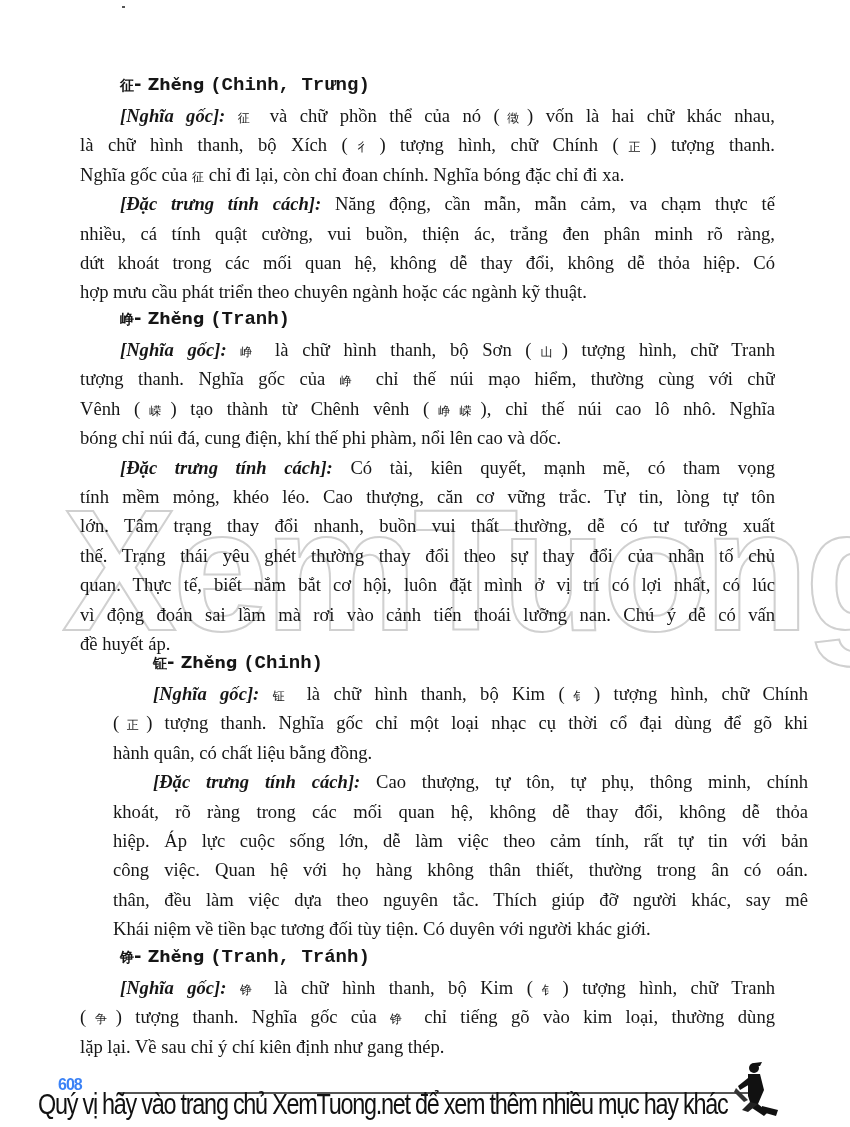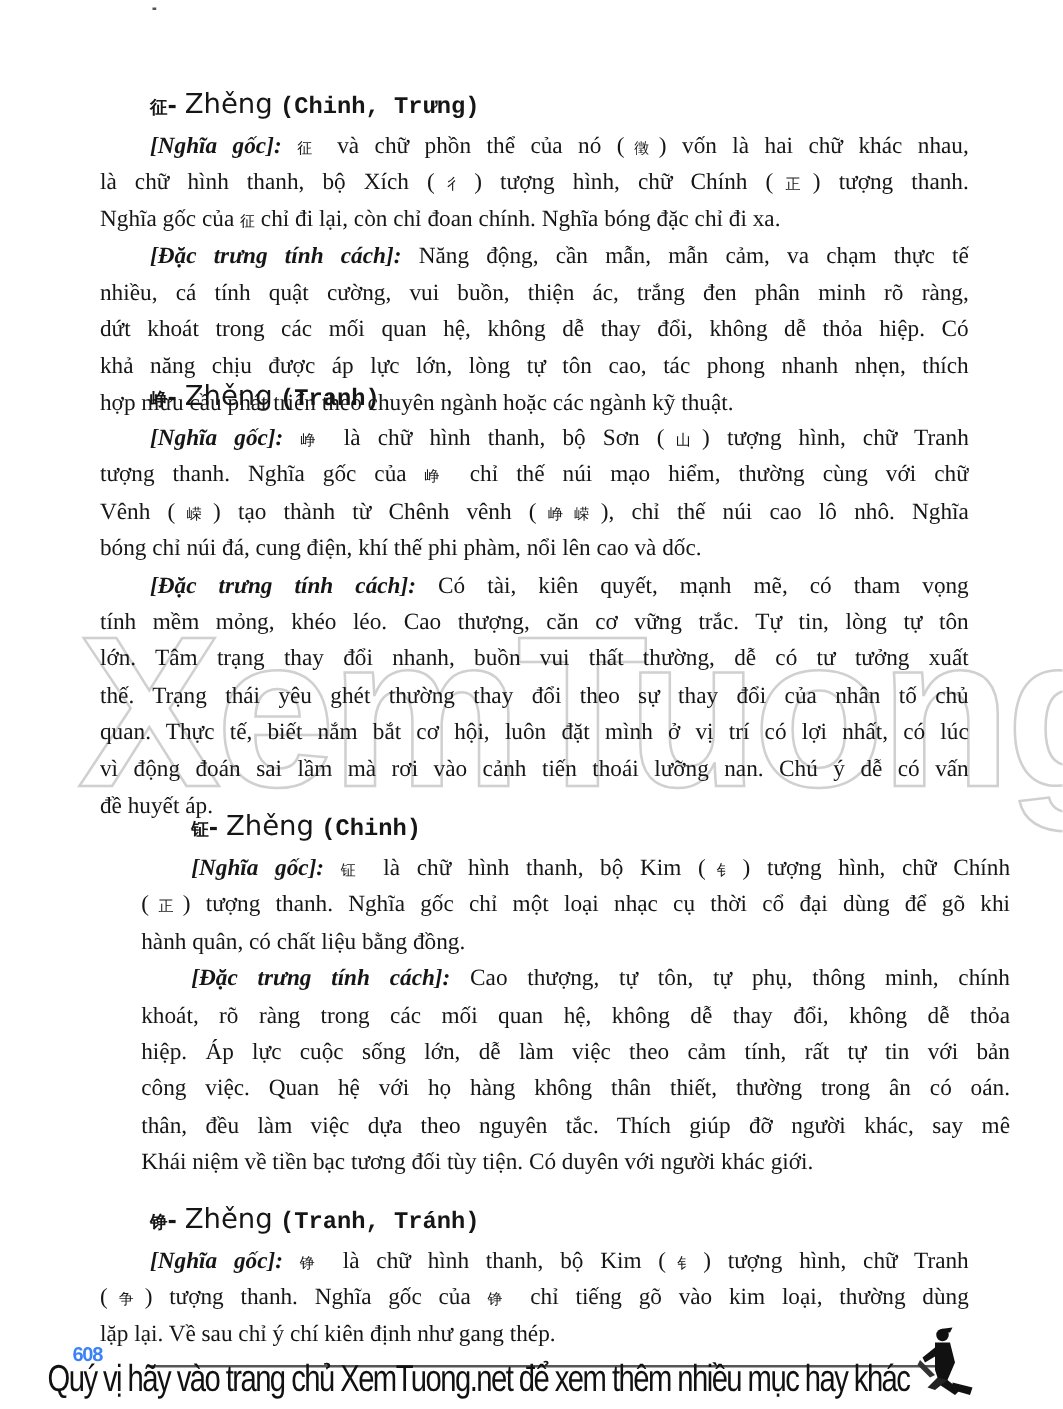--- a/index.html
+++ b/index.html
@@ -5,21 +5,21 @@
   html, body { margin: 0; padding: 0; background: #ffffff; }
   body { width: 850px; height: 1127px; position: relative; overflow: hidden;
          font-family: "DejaVu Serif", "Liberation Serif", serif; color: #161616; }
   .page { position: absolute; left: 0; top: 0; width: 850px; height: 1127px; }
   .speck { position: absolute; left: 122px; top: 6px; width: 3px; height: 2px; background: #555; }
 
   .content { position: absolute; left: 80px; top: 72px; width: 695px; }
   .entry-head { font-size: 18px; line-height: 24px; margin: 0 0 4px 40px; white-space: nowrap; }
   .entry-head .glyph { font-family: "DejaVu Sans", sans-serif; font-size: 14px; font-weight: bold; }
   .entry-head .dash { font-family: "DejaVu Sans", sans-serif; font-weight: bold; }
-  .entry-head .pinyin { font-family: "DejaVu Sans", sans-serif; font-weight: normal; font-size: 22px; }
+  .entry-head .pinyin { font-family: "DejaVu Sans", sans-serif; font-weight: bold; font-size: 16px; }
   .entry-head .vn { font-family: Liberation Mono, monospace; font-weight: bold; font-size: 19px; }
 
   .para { font-family: "Liberation Serif", serif; font-size: 18.6px; line-height: 29.4px; margin: 0; }
   .line { display: block; text-align: justify; text-align-last: justify; white-space: nowrap; height: 29.4px; overflow: hidden; }
   .line.first { padding-left: 40px; }
   .line.last { text-align-last: left; }
   .label { font-weight: bold; font-style: italic; }
   .han { font-family: "DejaVu Sans", sans-serif; font-size: 12px; }
 
   .watermark { position: absolute; left: 62px; top: 490px; width: 760px; height: 160px;
@@ -49,21 +49,20 @@
         <div class="entry-head"><span class="glyph">征</span><span class="dash">- </span><span class="pinyin">Zhěng</span> <span class="vn">(Chinh, Trưng)</span></div>
         <p class="para">
           <span class="line first"><span class="label">[Nghĩa gốc]:</span><span> <span class="han">征</span> và chữ phồn thể của nó (<span class="han">徵</span>) vốn là hai chữ khác nhau,</span></span>
           <span class="line"><span>là chữ hình thanh, bộ Xích (<span class="han">彳</span>) tượng hình, chữ Chính (<span class="han">正</span>) tượng thanh.</span></span>
           <span class="line last"><span>Nghĩa gốc của <span class="han">征</span> chỉ đi lại, còn chỉ đoan chính. Nghĩa bóng đặc chỉ đi xa.</span></span>
         </p>
         <p class="para">
           <span class="line first"><span class="label">[Đặc trưng tính cách]:</span><span> Năng động, cần mẫn, mẫn cảm, va chạm thực tế</span></span>
           <span class="line"><span>nhiều, cá tính quật cường, vui buồn, thiện ác, trắng đen phân minh rõ ràng,</span></span>
           <span class="line"><span>dứt khoát trong các mối quan hệ, không dễ thay đổi, không dễ thỏa hiệp. Có</span></span>
-          <span class="line"><span>khả năng chịu được áp lực lớn, lòng tự tôn cao, tác phong nhanh nhẹn, thích</span></span>
           <span class="line last"><span>hợp mưu cầu phát triển theo chuyên ngành hoặc các ngành kỹ thuật.</span></span>
         </p>
       </div>
       <div style="position: absolute; left: 0px; width: 695px; top: 234px;">
         <div class="entry-head"><span class="glyph">峥</span><span class="dash">- </span><span class="pinyin">Zhěng</span> <span class="vn">(Tranh)</span></div>
         <p class="para">
           <span class="line first"><span class="label">[Nghĩa gốc]:</span><span> <span class="han">峥</span> là chữ hình thanh, bộ Sơn (<span class="han">山</span>) tượng hình, chữ Tranh</span></span>
           <span class="line"><span>tượng thanh. Nghĩa gốc của <span class="han">峥</span> chỉ thế núi mạo hiểm, thường cùng với chữ</span></span>
           <span class="line"><span>Vênh (<span class="han">嵘</span>) tạo thành từ Chênh vênh (<span class="han">峥</span><span class="han">嵘</span>), chỉ thế núi cao lô nhô. Nghĩa</span></span>
           <span class="line last"><span>bóng chỉ núi đá, cung điện, khí thế phi phàm, nổi lên cao và dốc.</span></span>
@@ -87,21 +86,21 @@
         </p>
         <p class="para">
           <span class="line first"><span class="label">[Đặc trưng tính cách]:</span><span> Cao thượng, tự tôn, tự phụ, thông minh, chính</span></span>
           <span class="line"><span>khoát, rõ ràng trong các mối quan hệ, không dễ thay đổi, không dễ thỏa</span></span>
           <span class="line"><span>hiệp. Áp lực cuộc sống lớn, dễ làm việc theo cảm tính, rất tự tin với bản</span></span>
           <span class="line"><span>công việc. Quan hệ với họ hàng không thân thiết, thường trong ân có oán.</span></span>
           <span class="line"><span>thân, đều làm việc dựa theo nguyên tắc. Thích giúp đỡ người khác, say mê</span></span>
           <span class="line last"><span>Khái niệm về tiền bạc tương đối tùy tiện. Có duyên với người khác giới.</span></span>
         </p>
       </div>
-      <div style="position: absolute; left: 0px; width: 695px; top: 872px; margin-top: 20px;">
+      <div style="position: absolute; left: 0px; width: 695px; top: 872px;">
         <div class="entry-head"><span class="glyph">铮</span><span class="dash">- </span><span class="pinyin">Zhěng</span> <span class="vn">(Tranh, Tránh)</span></div>
         <p class="para">
           <span class="line first"><span class="label">[Nghĩa gốc]:</span><span> <span class="han">铮</span> là chữ hình thanh, bộ Kim (<span class="han">钅</span>) tượng hình, chữ Tranh</span></span>
           <span class="line"><span>(<span class="han">争</span>) tượng thanh. Nghĩa gốc của <span class="han">铮</span> chỉ tiếng gõ vào kim loại, thường dùng</span></span>
           <span class="line last"><span>lặp lại. Về sau chỉ ý chí kiên định như gang thép.</span></span>
         </p>
       </div>
     </div>
 
   <div class="footer-rule"></div>

